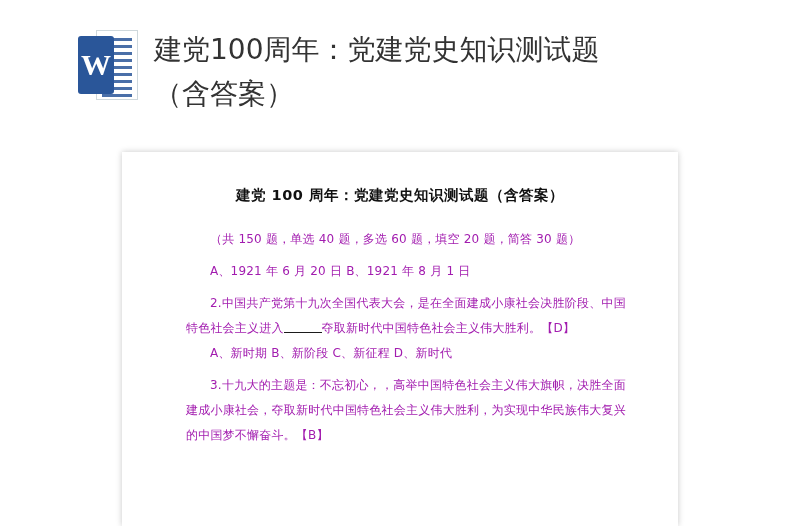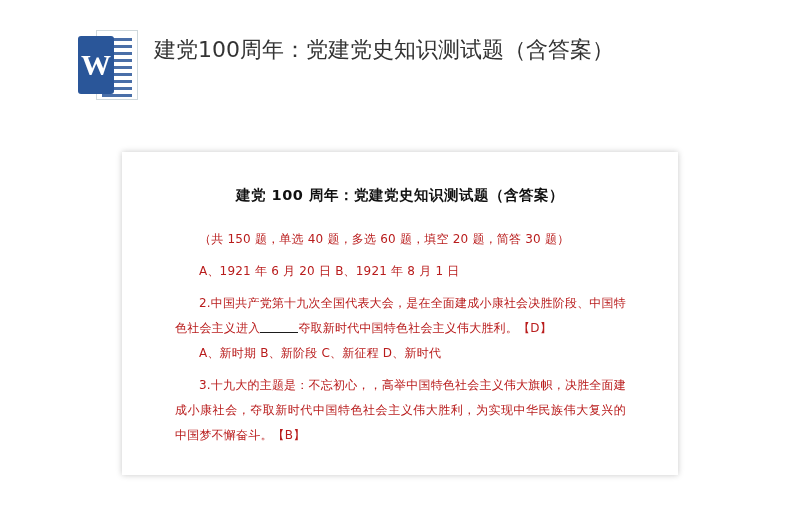--- a/index.html
+++ b/index.html
@@ -70,36 +70,36 @@
     font-size: 30px;
     line-height: 58px;
     text-align: center;
   }
 
   .title-block {
     margin-left: 16px;
     padding-top: 0px;
   }
   .doc-title {
-    font-size: 22px;
+    font-size: 28px;
     line-height: 44px;
     color: #333333;
     font-family: "DejaVu Sans", "Liberation Sans", sans-serif;
     letter-spacing: 0px;
     max-width: 470px;
     font-weight: normal;
   }
 
   
   .page-sheet {
     position: absolute;
     left: 122px;
     top: 152px;
     width: 556px;
-    height: 323px;
+    height: 374px;
     background: #ffffff;
     box-shadow: 0 0 6px rgba(0,0,0,0.22);
     box-sizing: border-box;
     padding: 30px 52px 0 52px;
     overflow: hidden;
     font-family: "DejaVu Sans", "Liberation Sans", sans-serif;
     color: #1b1b1b;
   }
 
   .sheet-title {
@@ -109,22 +109,22 @@
     letter-spacing: .5px;
     margin: 4px 0 22px 0;
     color: #111;
   }
 
   .sheet-line {
     font-size: 12px;
     line-height: 25px;
     letter-spacing: .2px;
     text-align: justify;
-    margin: 0 0 7px 1px;
-    color: #b91c1c;
+    margin: 0 0 7px 12px;
+    color: #a21caf;
   }
   .sheet-line.indent {
     text-indent: 24px;
   }
   .sheet-line.nomargin {
     margin-bottom: 0;
   }
 
   .blank {
     display: inline-block;

